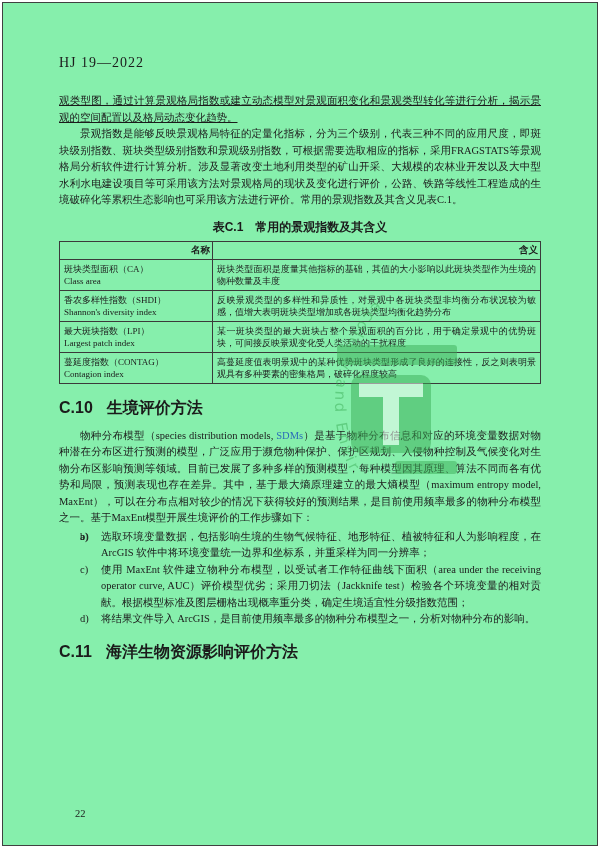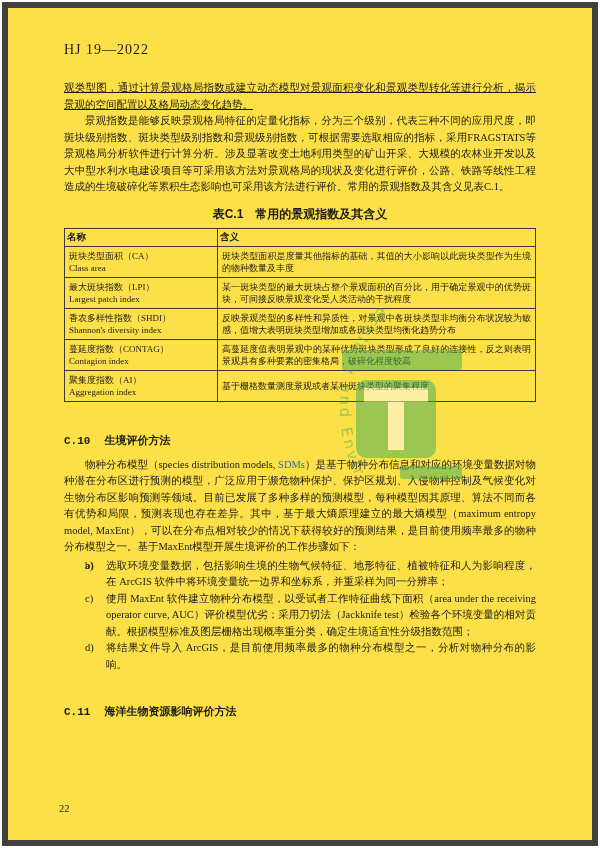--- a/index.html
+++ b/index.html
@@ -2,22 +2,22 @@
 <html><head>
 <meta charset="utf-8">
 <style>
   html,body{margin:0;padding:0;}
   body{
     width:600px;height:848px;position:relative;background:#ffffff;
     font-family:"Liberation Serif","DejaVu Serif",serif;color:#1b1b1b;
     overflow:hidden;
   }
   .page{
-    position:absolute;inset:2px;border:6px solid #404040;background:#fde047;
-    padding:34px 56px 0 56px;box-sizing:border-box;
+    position:absolute;inset:2px;border:1px solid #404040;background:#86efac;
+    padding:52px 56px 0 56px;box-sizing:border-box;
   }
   .doc-header{
     font-size:14px;letter-spacing:1px;margin-bottom:22px;
     font-family:"Liberation Serif","DejaVu Serif",serif;
   }
   .para{
     font-size:10.5px;line-height:16.5px;text-align:justify;margin:0;
     text-indent:21px;
   }
   .para.no-indent{text-indent:0;text-decoration:underline;}
@@ -25,39 +25,39 @@
     text-align:center;font-weight:bold;font-size:12px;
     font-family:"Liberation Sans","DejaVu Sans",sans-serif;
     margin:10px 0 5px 0;
   }
   table.idx{
     width:100%;border-collapse:collapse;font-size:9px;table-layout:fixed;
   }
   table.idx th,table.idx td{border:1px solid #3a3a3a;padding:3px 4px;}
   table.idx th{
     font-family:"Liberation Sans","DejaVu Sans",sans-serif;
-    font-weight:bold;text-align:left;font-size:9.5px;padding:2px;
+    font-weight:bold;text-align:right;font-size:9.5px;padding:2px;
   }
   th.h1,.c1{width:148px;}
   .c1{vertical-align:middle;line-height:12px;}
   .c2{text-align:justify;vertical-align:middle;line-height:12px;}
   .section-heading{
-    font-family:Liberation Mono, monospace;
-    font-weight:bold;font-size:11px;margin:31px 0 9px 0;
+    font-family:Liberation Sans, sans-serif;
+    font-weight:bold;font-size:16px;margin:14px 0 9px 0;
   }
   .section-heading .num{margin-right:14px;}
   .steps{margin-top:2px;}
   .list-item{
     position:relative;font-size:10.5px;line-height:16.5px;
     text-align:justify;padding-left:42px;
   }
   .list-item .marker{position:absolute;left:21px;top:0;}
   .link{color:#2b6cb8;}
   .page-number{
-    position:absolute;left:51px;bottom:26px;font-size:10.5px;margin-top:24px;
+    position:absolute;left:72px;bottom:26px;font-size:10.5px;margin-top:24px;
   }
   .watermark{position:absolute;left:292px;top:236px;pointer-events:none;}
   .wm-green{fill:#3cae57;}
   .wm-white{fill:#ffffff;}
   .wm-arc-text{
     fill:#3cae57;font-family:"DejaVu Sans",sans-serif;
     font-size:15px;letter-spacing:3px;
   }
 </style>
 </head>
@@ -82,45 +82,38 @@
     <tbody>
         <tr>
           <td class="c1">
             <div>斑块类型面积（CA）</div>
             <div>Class area</div>
           </td>
           <td class="c2">斑块类型面积是度量其他指标的基础，其值的大小影响以此斑块类型作为生境的物种数量及丰度</td>
         </tr>
         <tr>
           <td class="c1">
+            <div>香农多样性指数（SHDI）</div>
+            <div>Shannon's diversity index</div>
+          </td>
+          <td class="c2">反映景观类型的多样性和异质性，对景观中各斑块类型非均衡分布状况较为敏感，值增大表明斑块类型增加或各斑块类型均衡化趋势分布</td>
+        </tr>
+        <tr>
+          <td class="c1">
             <div>最大斑块指数（LPI）</div>
             <div>Largest patch index</div>
           </td>
           <td class="c2">某一斑块类型的最大斑块占整个景观面积的百分比，用于确定景观中的优势斑块，可间接反映景观变化受人类活动的干扰程度</td>
         </tr>
         <tr>
           <td class="c1">
-            <div>香农多样性指数（SHDI）</div>
-            <div>Shannon's diversity index</div>
-          </td>
-          <td class="c2">反映景观类型的多样性和异质性，对景观中各斑块类型非均衡分布状况较为敏感，值增大表明斑块类型增加或各斑块类型均衡化趋势分布</td>
-        </tr>
-        <tr>
-          <td class="c1">
             <div>蔓延度指数（CONTAG）</div>
             <div>Contagion index</div>
           </td>
           <td class="c2">高蔓延度值表明景观中的某种优势斑块类型形成了良好的连接性，反之则表明景观具有多种要素的密集格局，破碎化程度较高</td>
-        </tr>
-        <tr>
-          <td class="c1">
-            <div>聚集度指数（AI）</div>
-            <div>Aggregation index</div>
-          </td>
-          <td class="c2">基于栅格数量测度景观或者某种斑块类型的聚集程度</td>
         </tr>
       </tbody>
   </table>
 
   <div class="section-heading">
     <span class="num">C.10</span><span>生境评价方法</span>
   </div>
 
   <p class="para"><span>物种分布模型（species distribution models, </span><span class="link">SDMs</span><span>）是基于物种分布信息和对应的环境变量数据对物种潜在分布区进行预测的模型，广泛应用于濒危物种保护、保护区规划、入侵物种控制及气候变化对生物分布区影响预测等领域。目前已发展了多种多样的预测模型，每种模型因其原理、算法不同而各有优势和局限，预测表现也存在差异。其中，基于最大熵原理建立的最大熵模型（maximum entropy model, MaxEnt），可以在分布点相对较少的情况下获得较好的预测结果，是目前使用频率最多的物种分布模型之一。基于MaxEnt模型开展生境评价的工作步骤如下：</span></p>
 

